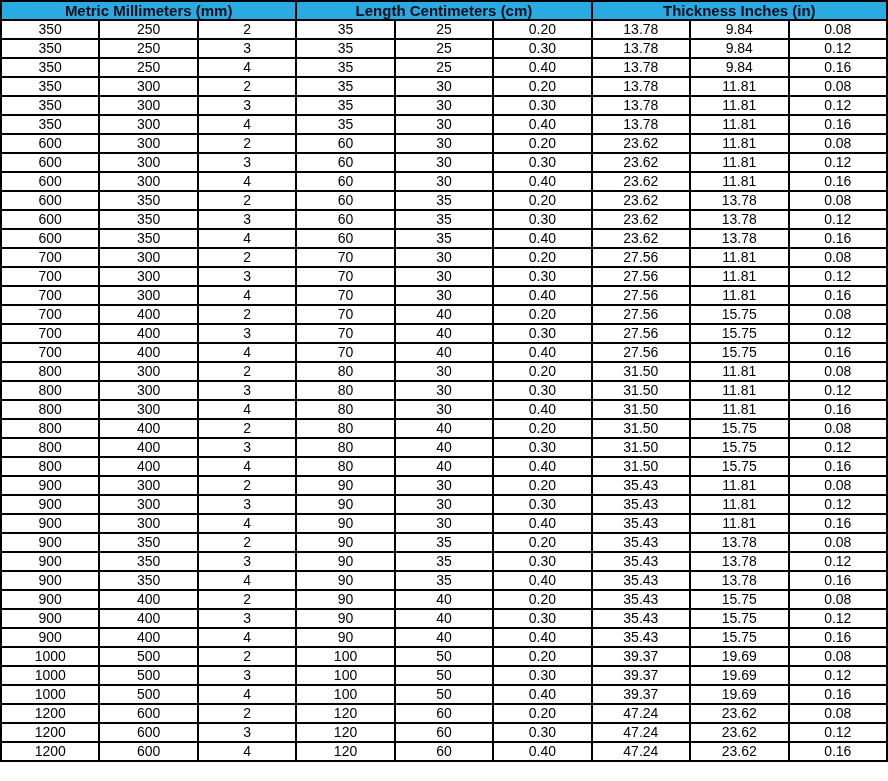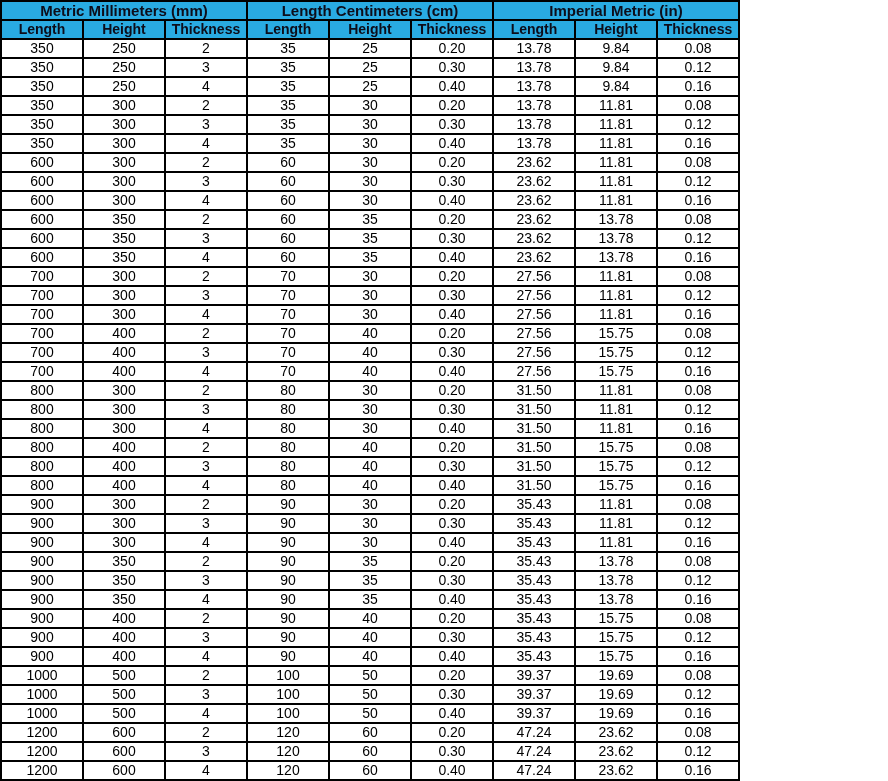--- a/index.html
+++ b/index.html
@@ -3,21 +3,21 @@
 <meta charset="utf-8">
 <style>
   html, body {
     margin: 0;
     padding: 0;
     background: #ffffff;
     font-family: "Liberation Sans", sans-serif;
   }
   table.conv {
     border-collapse: collapse;
-    width: 740px;
+    width: 888px;
     table-layout: fixed;
   }
   table.conv th, table.conv td {
     border: 2px solid #000000;
     padding: 0;
     margin: 0;
     text-align: center;
     vertical-align: middle;
     height: 17px;
     line-height: 17px;
@@ -43,32 +43,21 @@
   }
 </style>
 </head>
 <body>
 
 <table class="conv">
   <thead>
     <tr>
       <th class="group-header" colspan="3">Metric Millimeters (mm)</th>
       <th class="group-header" colspan="3">Length Centimeters (cm)</th>
-      <th class="group-header" colspan="3">Imperial Metric (in)</th>
-    </tr>
-    <tr>
-      <th class="sub-header">Length</th>
-      <th class="sub-header">Height</th>
-      <th class="sub-header">Thickness</th>
-      <th class="sub-header">Length</th>
-      <th class="sub-header">Height</th>
-      <th class="sub-header">Thickness</th>
-      <th class="sub-header">Length</th>
-      <th class="sub-header">Height</th>
-      <th class="sub-header">Thickness</th>
+      <th class="group-header" colspan="3">Thickness Inches (in)</th>
     </tr>
   </thead>
   <tbody>
       <tr>
         <td>350</td>
         <td>250</td>
         <td>2</td>
         <td>35</td>
         <td>25</td>
         <td>0.20</td>

